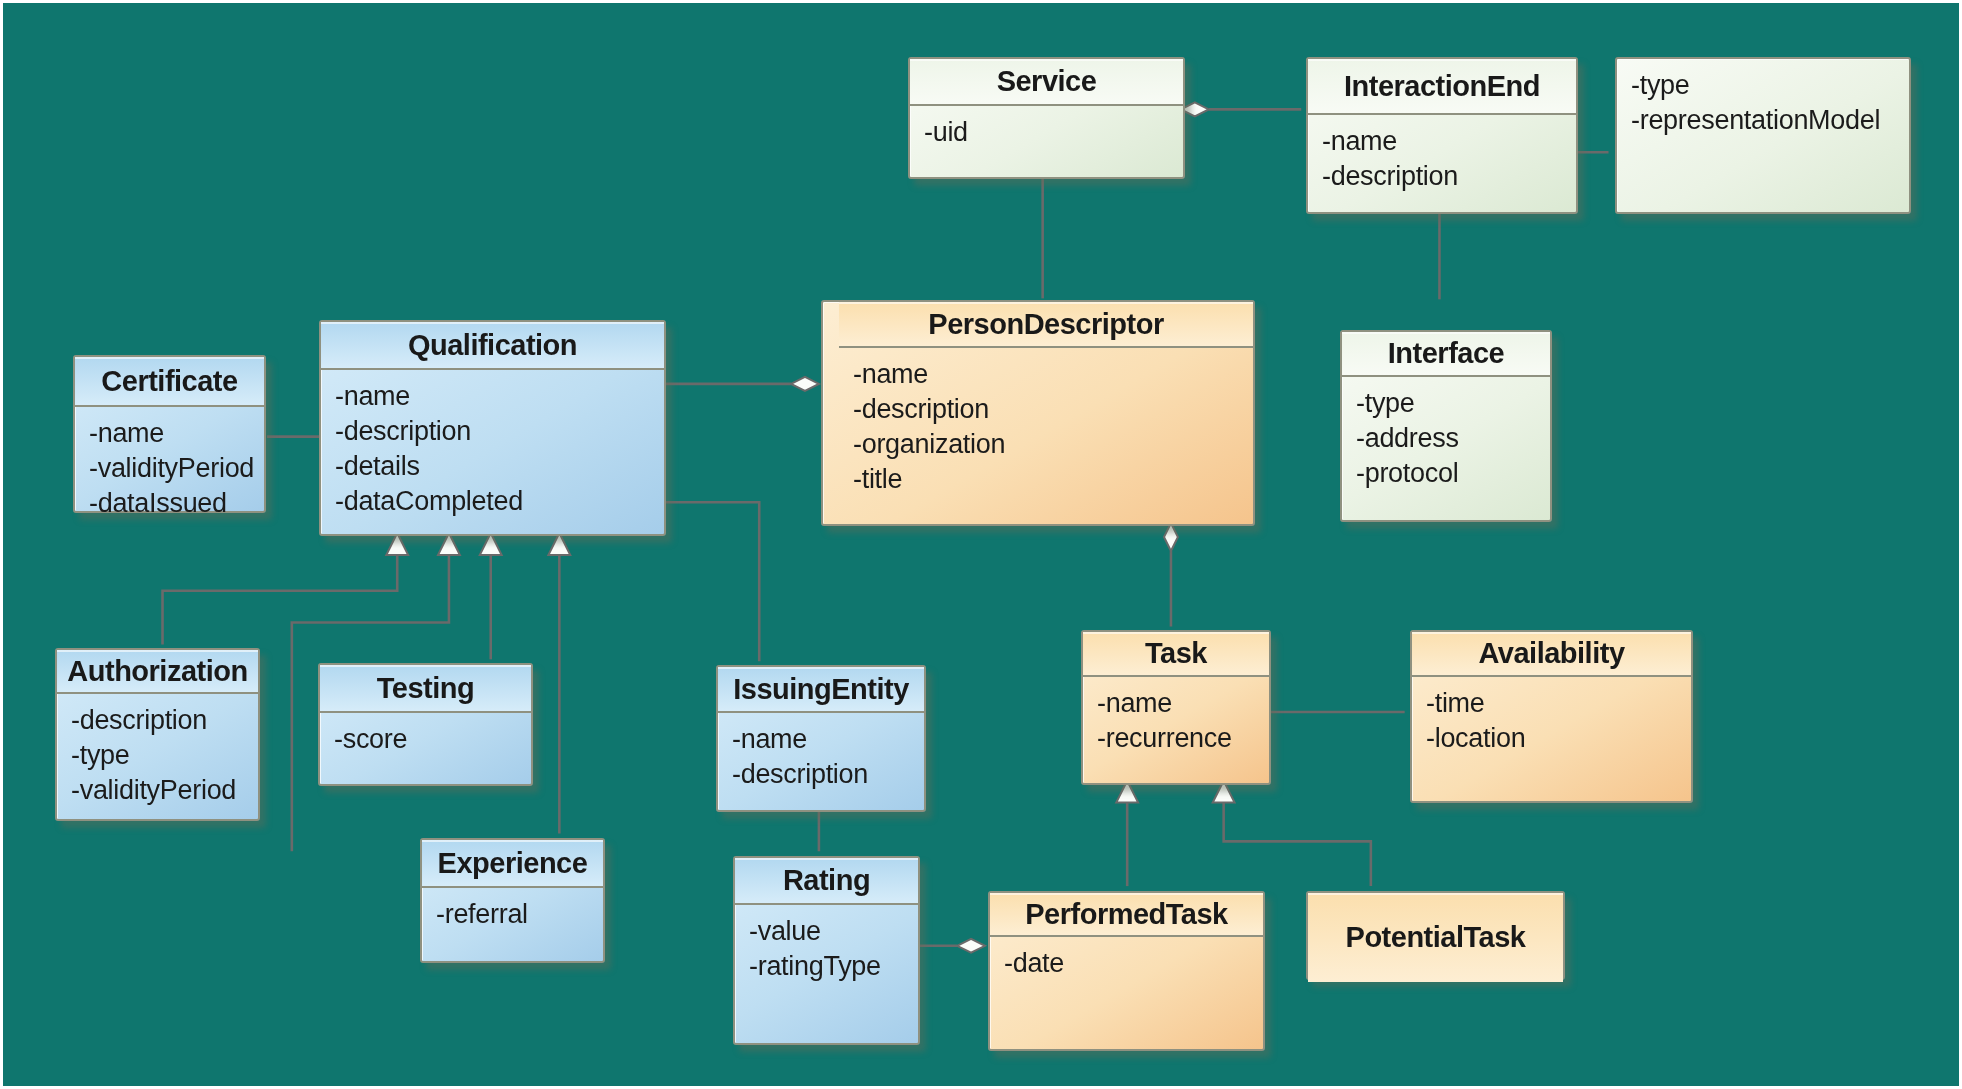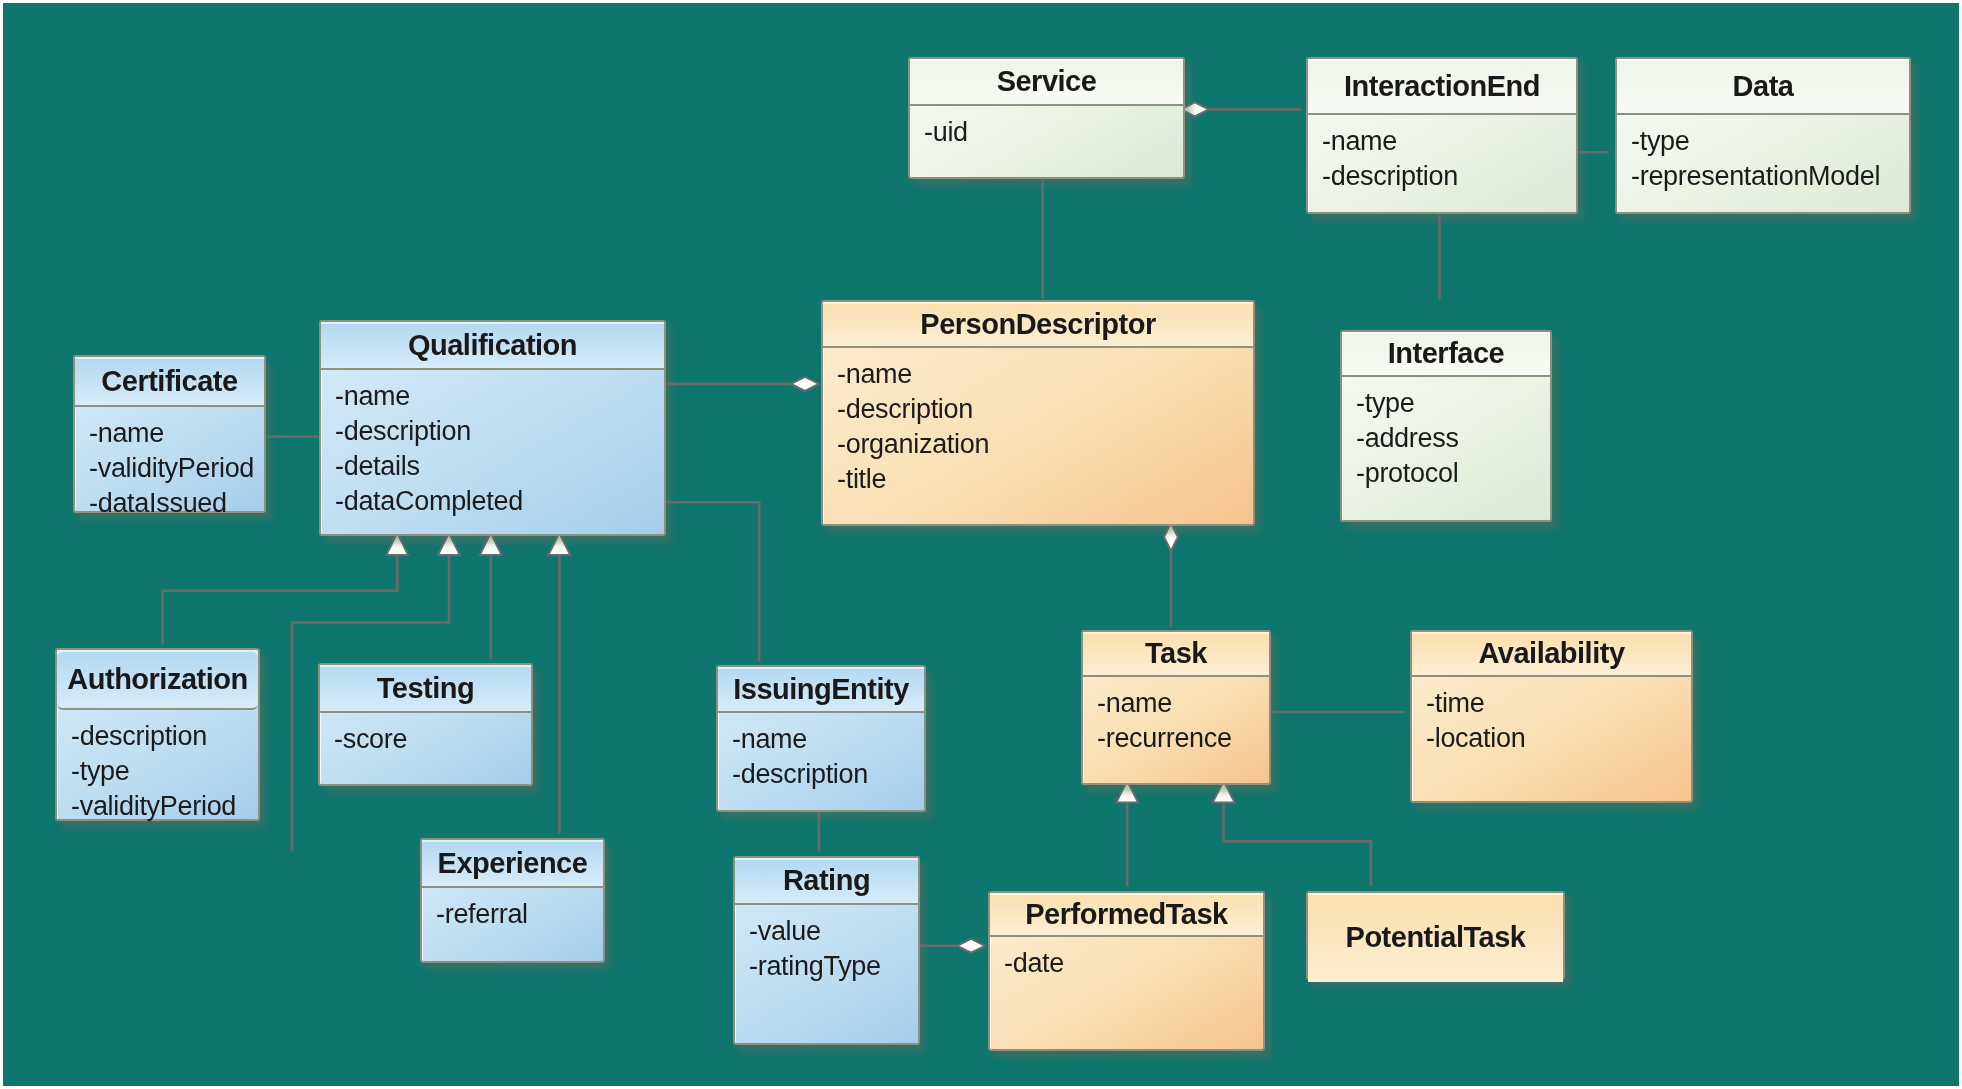--- a/index.html
+++ b/index.html
@@ -122,27 +122,26 @@
       </div>
     </div>
     <div class="uml-class c-green" style="left: 1303px; top: 54px; width: 272px; height: 157px;">
       <div class="title" style="height: 56px;">InteractionEnd</div>
       <div class="attrs">
         <div class="attr">-name</div>
         <div class="attr">-description</div>
       </div>
     </div>
     <div class="uml-class c-green" style="left: 1612px; top: 54px; width: 296px; height: 157px;">
-      <div class="title" style="height: 56px;">Data</div>
       <div class="attrs">
         <div class="attr">-type</div>
         <div class="attr">-representationModel</div>
       </div>
     </div>
-    <div class="uml-class c-orange" style="left: 818px; top: 297px; width: 434px; height: 226px;">
+    <div class="uml-class c-orange" style="left: 818px; top: 297px; width: 434px; height: 226px; padding-left: 16px;">
       <div class="title" style="height: 46px;">PersonDescriptor</div>
       <div class="attrs">
         <div class="attr">-name</div>
         <div class="attr">-description</div>
         <div class="attr">-organization</div>
         <div class="attr">-title</div>
       </div>
     </div>
     <div class="uml-class c-green" style="left: 1337px; top: 295px; width: 212px; height: 192px; margin-top: 32px;">
       <div class="title" style="height: 45px;">Interface</div>
@@ -163,21 +162,21 @@
     </div>
     <div class="uml-class c-blue" style="left: 70px; top: 352px; width: 193px; height: 158px;">
       <div class="title" style="height: 50px;">Certificate</div>
       <div class="attrs">
         <div class="attr">-name</div>
         <div class="attr">-validityPeriod</div>
         <div class="attr">-dataIssued</div>
       </div>
     </div>
     <div class="uml-class c-blue" style="left: 52px; top: 645px; width: 205px; height: 173px;">
-      <div class="title" style="height: 60px; border-radius: 6px;">Authorization</div>
+      <div class="title" style="height: 44px;">Authorization</div>
       <div class="attrs">
         <div class="attr">-description</div>
         <div class="attr">-type</div>
         <div class="attr">-validityPeriod</div>
       </div>
     </div>
     <div class="uml-class c-blue" style="left: 315px; top: 660px; width: 215px; height: 123px;">
       <div class="title" style="height: 48px;">Testing</div>
       <div class="attrs">
         <div class="attr">-score</div>

